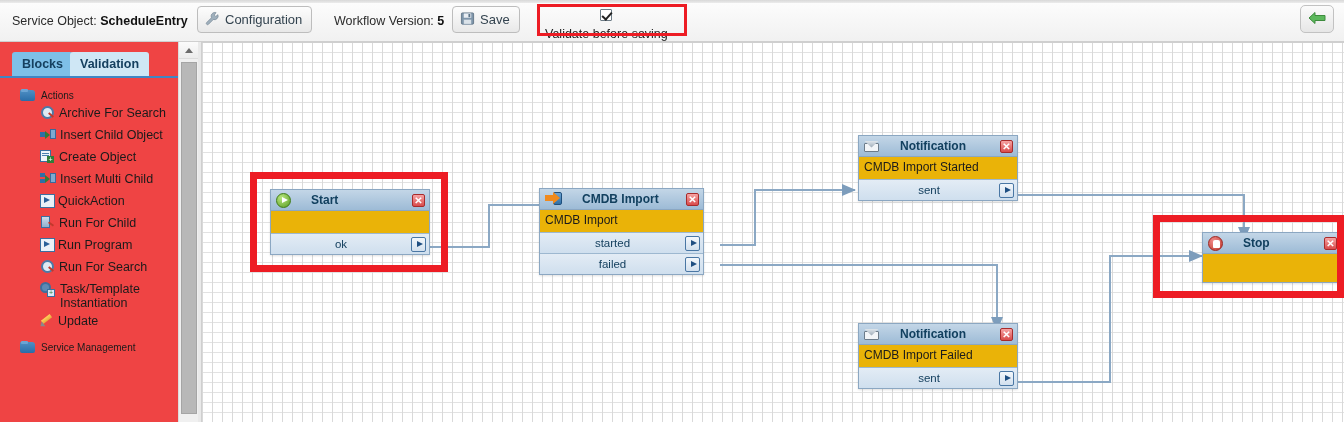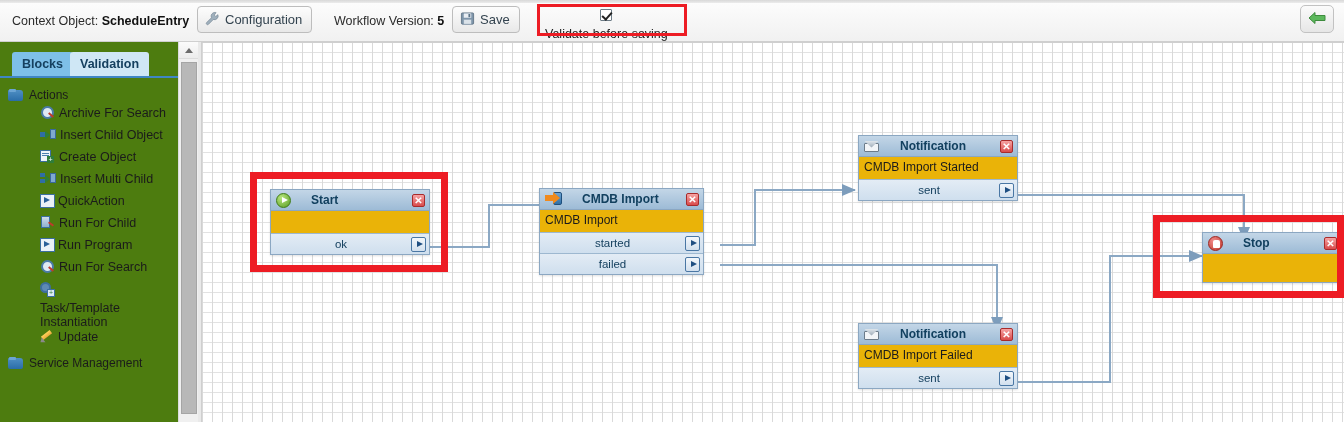--- a/index.html
+++ b/index.html
@@ -63,45 +63,45 @@
   #btn-back{
     position:absolute; right:10px; top:5px; width:34px; height:28px;
     background:linear-gradient(#fbfbfb,#e6e6e6);
     border:1px solid #c2c2c2; border-radius:5px;
     display:flex; align-items:center; justify-content:center; cursor:pointer;
   }
 
   
   #sidebar{
     position:absolute; left:0; top:42px; width:198px; height:380px;
-    background:#4d7c0f; overflow:hidden;
+    background:#ef4444; overflow:hidden;
   }
   #tabs{ position:absolute; left:0; top:10px; width:198px; height:24px; }
   .tab{
     position:absolute; top:0; height:24px; padding:0 10px;
     display:flex; align-items:center; justify-content:center;
     font-size:12.5px; font-weight:bold; color:#15405f;
     border-radius:3px 3px 0 0; cursor:pointer;
   }
   #tab-blocks{ left:12px; background:#7ec0e8; }
   #tab-validation{ left:70px; background:#cfe7f5; }
   #tabs-underline{
     position:absolute; left:0; top:34px; width:178px; height:2px; background:#3f86c4;
   }
 
   #tree{ position:absolute; left:0; top:42px; width:178px; }
   .tree-group{
     display:flex; align-items:center; gap:5px;
-    height:22px; padding-left:8px; font-size:12px; color:#1b1b1b; cursor:pointer;text-align:right;
+    height:22px; padding-left:20px; font-size:10px; color:#1b1b1b; cursor:pointer;text-align:right;
   }
   .tree-item{
     display:flex; gap:4px;
     min-height:22px; padding-left:40px; font-size:12.5px; color:#1b1b1b; cursor:pointer;
   }
-  .tree-item.two-line{ min-height:32px;flex-direction:column; }
+  .tree-item.two-line{ min-height:32px; }
   .tree-item .lbl{ line-height:1.15; }
 
   .ico{ flex:0 0 auto; display:inline-block; }
 
   
   .ico-folder{ width:16px; height:12px; position:relative; }
   .ico-folder::before{
     content:""; position:absolute; left:0; top:1px; width:15px; height:11px;
     background:linear-gradient(#4f8fc4,#2a6da8); border-radius:1px 3px 2px 2px;
   }
@@ -332,21 +332,21 @@
   
   .annot{ position:absolute; border:7px solid #ed1c24; pointer-events:none; }
 </style>
 </head>
 <body>
 
 <div id="toolbar">
   <div id="toolbar-top-edge"></div>
 
   <div class="tb-label" style="left:12px;">
-    <span>Context Object:</span>
+    <span>Service Object:</span>
     <span class="tb-strong">ScheduleEntry</span>
   </div>
 
   <div class="tb-btn" id="btn-configuration">
     <span class="ico">
       <svg width="15" height="15" viewBox="0 0 16 16">
         <path d="M10.5 1.5a4 4 0 0 0-3.6 5.7L1.8 12.3a1.3 1.3 0 0 0 1.9 1.9l5.1-5.1a4 4 0 0 0 5-5.2L11.4 5.8 9.9 4.3l1.9-2.6a4 4 0 0 0-1.3-.2z" fill="#9fb0bd" stroke="#6f8190" stroke-width="0.7"></path>
       </svg>
     </span>
     <span>Configuration</span>

